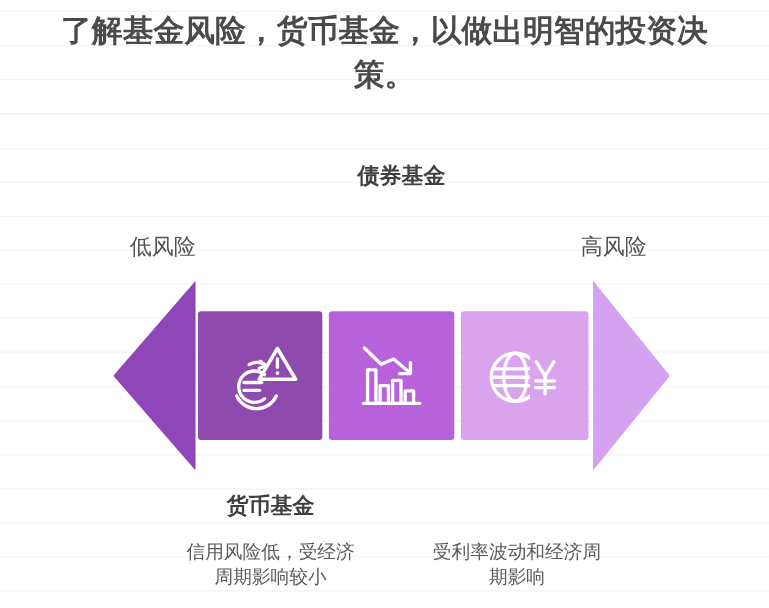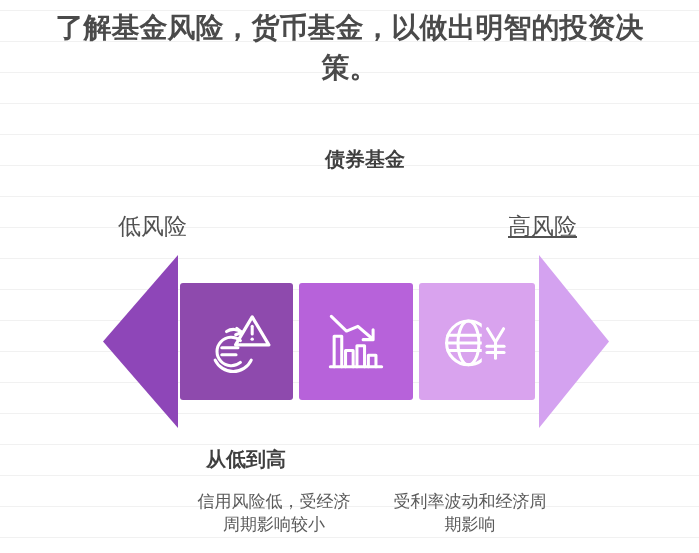--- a/index.html
+++ b/index.html
@@ -22,21 +22,21 @@
   .fund-name{
     position:absolute;text-align:center;
     font-size:20px;font-weight:700;color:#3f3f3f;
   }
   .fund-desc{
     position:absolute;text-align:center;
     font-size:17px;color:#5a5a5a;line-height:1.38;
   }
   .risk-label{
     position:absolute;
-    font-size:23px;color:#525252;
+    font-size:20px;color:#525252;
   }
   .tri{position:absolute;top:255px;height:173px;}
   .tri-left{left:103px;width:75px;background:#8E46B8;
     clip-path:polygon(100% 0,100% 100%,0 50%);}
   .tri-right{left:539px;width:70px;background:#D4A2F0;
     clip-path:polygon(0 0,0 100%,100% 50%);}
   .sq{
     position:absolute;top:283px;height:117px;border-radius:3px;
     display:flex;align-items:center;justify-content:center;
   }
@@ -49,21 +49,21 @@
 </head>
 <body>
 
 <div class="stage">
 
   <h1 class="title">了解基金风险，货币基金，以做出明智的投资决策。</h1>
 
   <div class="fund-name" style="top:146px;left:265px;width:200px;">债券基金</div>
 
   <div class="risk-label" style="top:211px;left:118px;">低风险</div>
-  <div class="risk-label" style="top:211px;left:508px;text-decoration:underline;">高风险</div>
+  <div class="risk-label" style="top:211px;left:528px;">高风险</div>
 
   <div class="tri tri-left"></div>
 
   <div class="sq sq1">
     <svg width="76" height="76" viewBox="0 0 80 80">
       <g class="ic">
         <path d="M43.6 38.5 A15 15 0 1 0 43.6 61.5"></path>
         <path d="M24 46 H41"></path>
         <path d="M24 53.5 H39"></path>
         <path d="M29 29 A 13 13 0 0 1 45 30"></path>
@@ -109,18 +109,18 @@
         <path d="M68 26 L59.5 40"></path>
         <path d="M59.5 40 V57"></path>
         <path d="M50.5 44.5 H68.5"></path>
         <path d="M50.5 51 H68.5"></path>
       </g>
     </svg>
   </div>
 
   <div class="tri tri-right"></div>
 
-  <div class="fund-name" style="top:446px;left:146px;width:200px;">从低到高</div>
-  <div class="fund-desc" style="top:490px;left:166px;width:160px;margin-left:28px;">信用风险低，受经济周期影响较小</div>
+  <div class="fund-name" style="top:446px;left:146px;width:200px;">货币基金</div>
+  <div class="fund-desc" style="top:490px;left:166px;width:160px;">信用风险低，受经济周期影响较小</div>
 
   <div class="fund-desc" style="top:490px;left:390px;width:160px;">受利率波动和经济周期影响</div>
 
 </div>
 
 </body></html>

